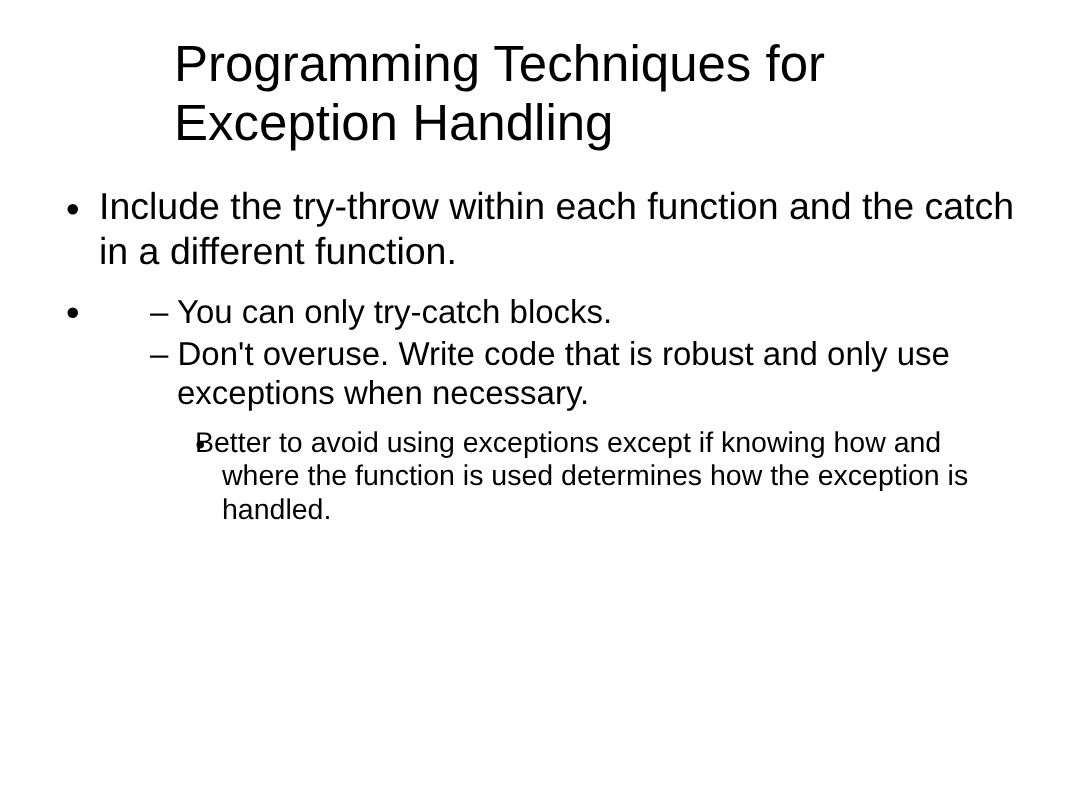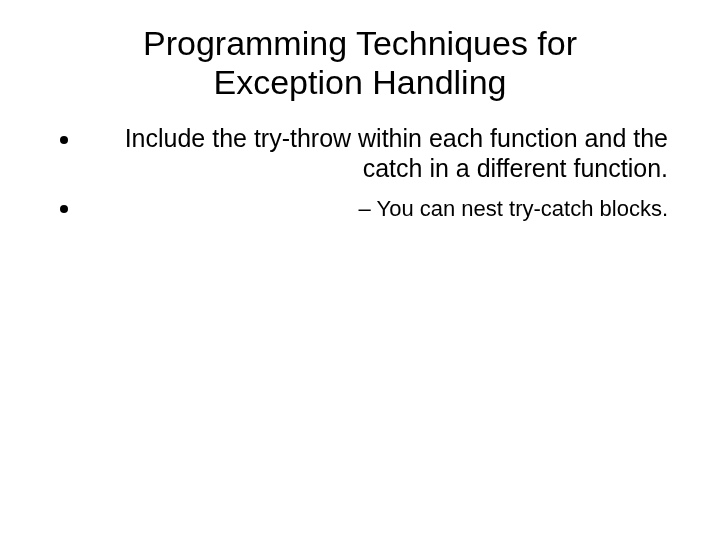--- a/index.html
+++ b/index.html
@@ -11,31 +11,29 @@
     font-family: Arial, Helvetica, sans-serif;
     color: #000000;
   }
   .slide {
     box-sizing: border-box;
     width: 720px;
     height: 540px;
     padding: 18px 36px 18px 36px;
   }
   .title {
-    text-align: center;
     font-size: 34px;
     line-height: 1.15;
     margin: 6px 80px 22px 80px;
   }
   ul.level1 {
-    margin: 16px;
+    margin: 0;
     padding-left: 30px;
     font-size: 25px;
     line-height: 1.18;
-    text-align: right;
   }
   ul.level1 > li {
     margin-bottom: 4px;
     list-style-type: disc;
   }
   ul.level2 {
     margin: 10px 0 0 0;
     padding-left: 34px;
     font-size: 22px;
     line-height: 1.18;
@@ -62,17 +60,23 @@
 </head>
 <body>
 
 <div class="slide">
   <div class="title">Programming Techniques for Exception Handling</div>
 
   <ul class="level1">
     <li>Include the try-throw within each function and the catch in a different function.</li>
     <li>
       <ul class="level2">
-        <li>You can nest try-catch blocks.</li>
+        <li>You can only try-catch blocks.</li>
+        <li>
+          <span>Don't overuse.  Write code that is robust and only use exceptions when necessary.</span>
+          <ul class="level3">
+            <li>Better to avoid using exceptions except if knowing how and where the function is used  determines how the exception is handled.</li>
+          </ul>
+        </li>
       </ul>
     </li>
   </ul>
 </div>
 
 </body></html>

